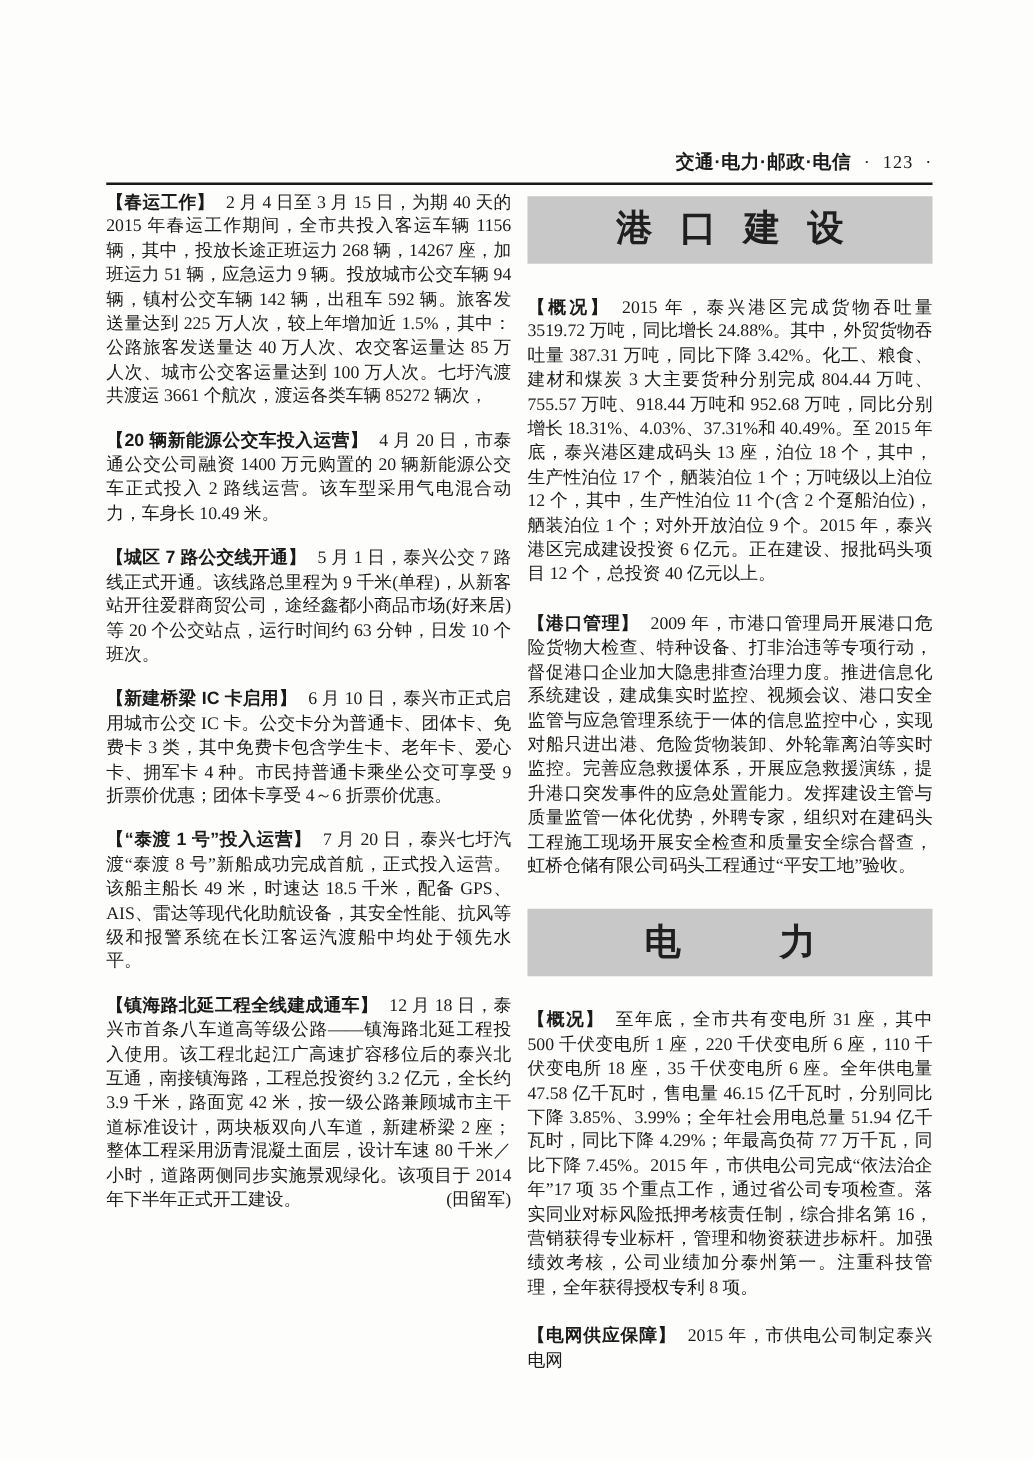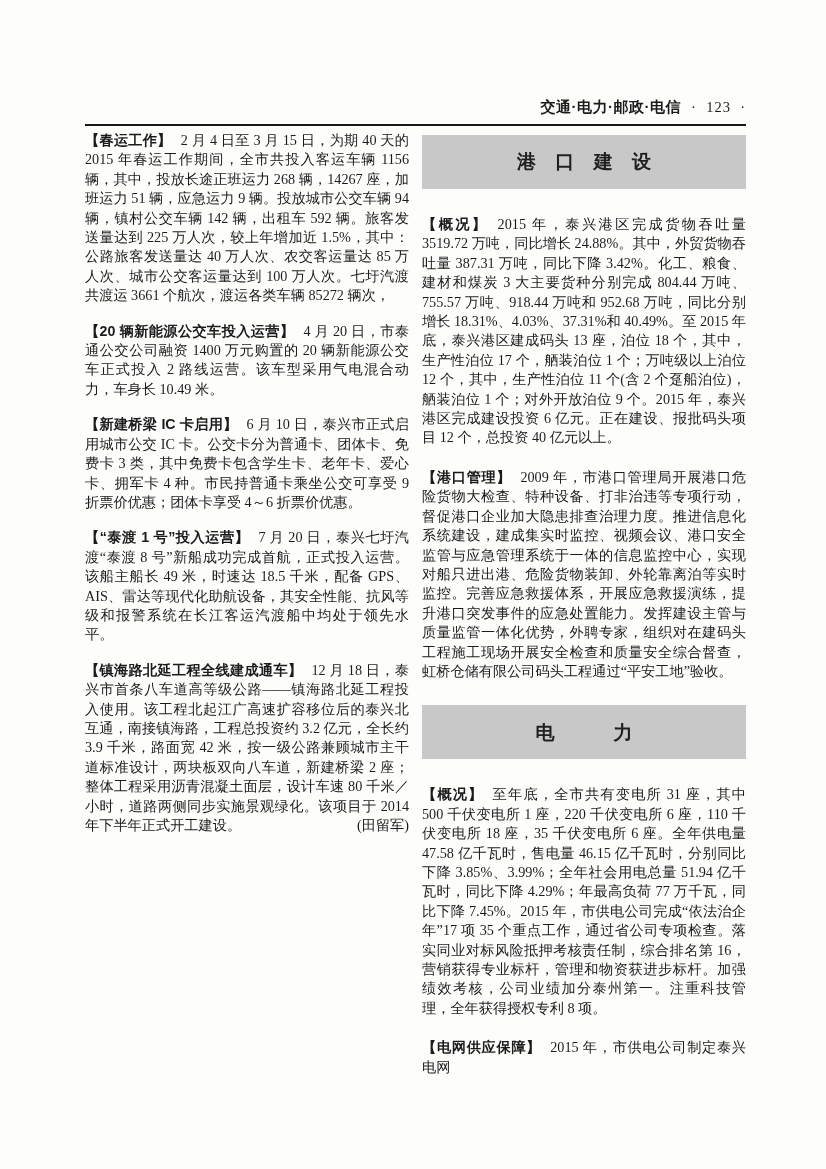--- a/index.html
+++ b/index.html
@@ -8,21 +8,21 @@
     width: 826px;
     height: 1169px;
     background: #fdfdfc;
     color: #1b1b1b;
     font-family: "Liberation Serif", "DejaVu Serif", serif;
     overflow: hidden;
   }
   .content {
     position: absolute;
     left: 85px;
-    top: 98px;
+    top: 120px;
     width: 661px;
   }
   .page-header {
     display: flex;
     justify-content: flex-end;
     align-items: baseline;
     gap: 10px;
     padding-bottom: 7px;
     border-bottom: 2.5px solid #181818;
     font-size: 15px;
@@ -62,21 +62,21 @@
     height: 54px;
     display: flex;
     align-items: center;
     justify-content: center;
     margin: 4px 0 26px 0;
   }
   .section-box.second { margin-top: 24px; }
   .section-title {
     font-family: "Liberation Sans", "DejaVu Sans", sans-serif;
     font-weight: bold;
-    font-size: 19px;
+    font-size: 29px;
     letter-spacing: 7px;
     text-indent: 7px;
     color: #1f1f1f;
     white-space: pre;
   }
 </style>
 </head>
 <body>
 
 <div class="page">
@@ -88,20 +88,23 @@
     </div>
 
     <div class="columns">
 
       <div class="column left">
         <p class="entry">
           <span class="entry-title">【春运工作】</span><span>2 月 4 日至 3 月 15 日，为期 40 天的 2015 年春运工作期间，全市共投入客运车辆 1156 辆，其中，投放长途正班运力 268 辆，14267 座，加班运力 51 辆，应急运力 9 辆。投放城市公交车辆 94 辆，镇村公交车辆 142 辆，出租车 592 辆。旅客发送量达到 225 万人次，较上年增加近 1.5%，其中：公路旅客发送量达 40 万人次、农交客运量达 85 万人次、城市公交客运量达到 100 万人次。七圩汽渡共渡运 3661 个航次，渡运各类车辆 85272 辆次，</span>
         </p>
         <p class="entry">
           <span class="entry-title">【20 辆新能源公交车投入运营】</span><span>4 月 20 日，市泰通公交公司融资 1400 万元购置的 20 辆新能源公交车正式投入 2 路线运营。该车型采用气电混合动力，车身长 10.49 米。</span>
+        </p>
+        <p class="entry">
+          <span class="entry-title">【城区 7 路公交线开通】</span><span>5 月 1 日，泰兴公交 7 路线正式开通。该线路总里程为 9 千米(单程)，从新客站开往爱群商贸公司，途经鑫都小商品市场(好来居)等 20 个公交站点，运行时间约 63 分钟，日发 10 个班次。</span>
         </p>
         <p class="entry">
           <span class="entry-title">【新建桥梁 IC 卡启用】</span><span>6 月 10 日，泰兴市正式启用城市公交 IC 卡。公交卡分为普通卡、团体卡、免费卡 3 类，其中免费卡包含学生卡、老年卡、爱心卡、拥军卡 4 种。市民持普通卡乘坐公交可享受 9 折票价优惠；团体卡享受 4～6 折票价优惠。</span>
         </p>
         <p class="entry">
           <span class="entry-title">【“泰渡 1 号”投入运营】</span><span>7 月 20 日，泰兴七圩汽渡“泰渡 8 号”新船成功完成首航，正式投入运营。该船主船长 49 米，时速达 18.5 千米，配备 GPS、AIS、雷达等现代化助航设备，其安全性能、抗风等级和报警系统在长江客运汽渡船中均处于领先水平。</span>
         </p>
         <p class="entry">
           <span class="entry-title">【镇海路北延工程全线建成通车】</span><span>12 月 18 日，泰兴市首条八车道高等级公路——镇海路北延工程投入使用。该工程北起江广高速扩容移位后的泰兴北互通，南接镇海路，工程总投资约 3.2 亿元，全长约 3.9 千米，路面宽 42 米，按一级公路兼顾城市主干道标准设计，两块板双向八车道，新建桥梁 2 座；整体工程采用沥青混凝土面层，设计车速 80 千米／小时，道路两侧同步实施景观绿化。该项目于 2014 年下半年正式开工建设。</span><span class="signature">(田留军)</span>
         </p>

